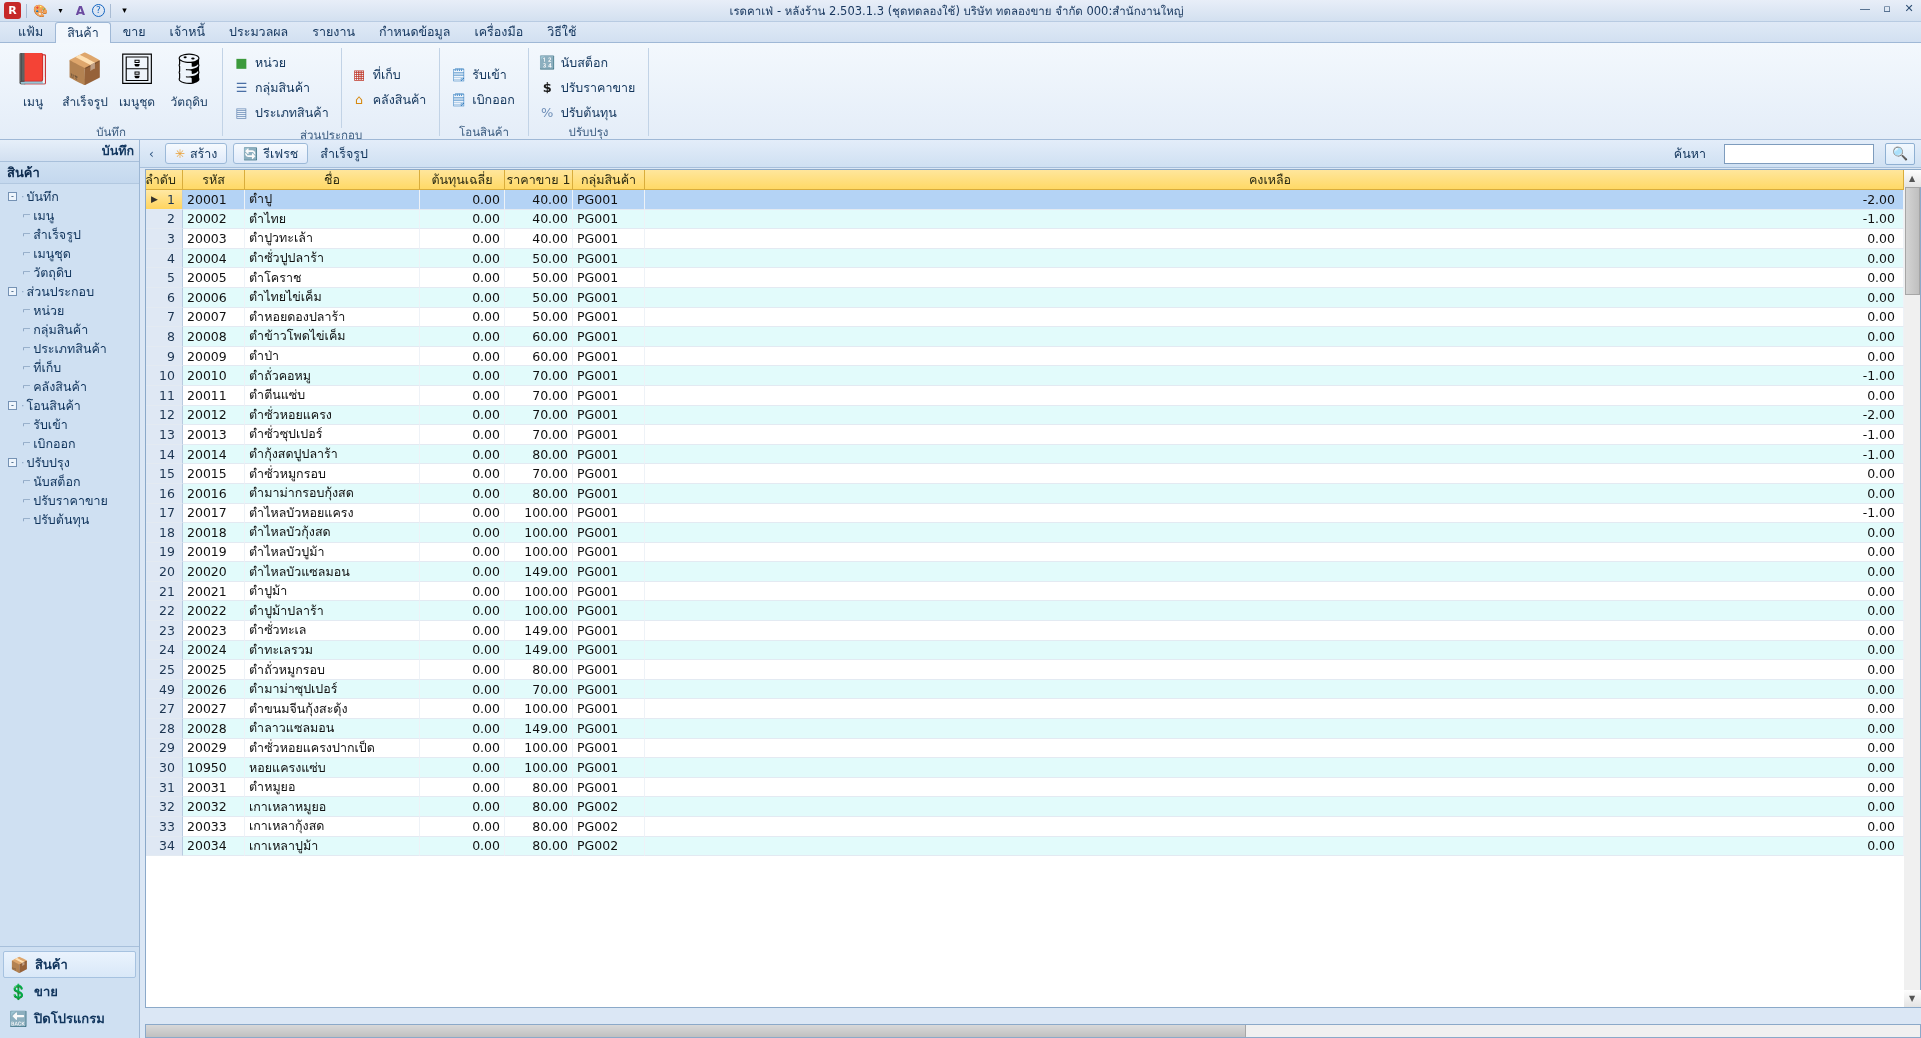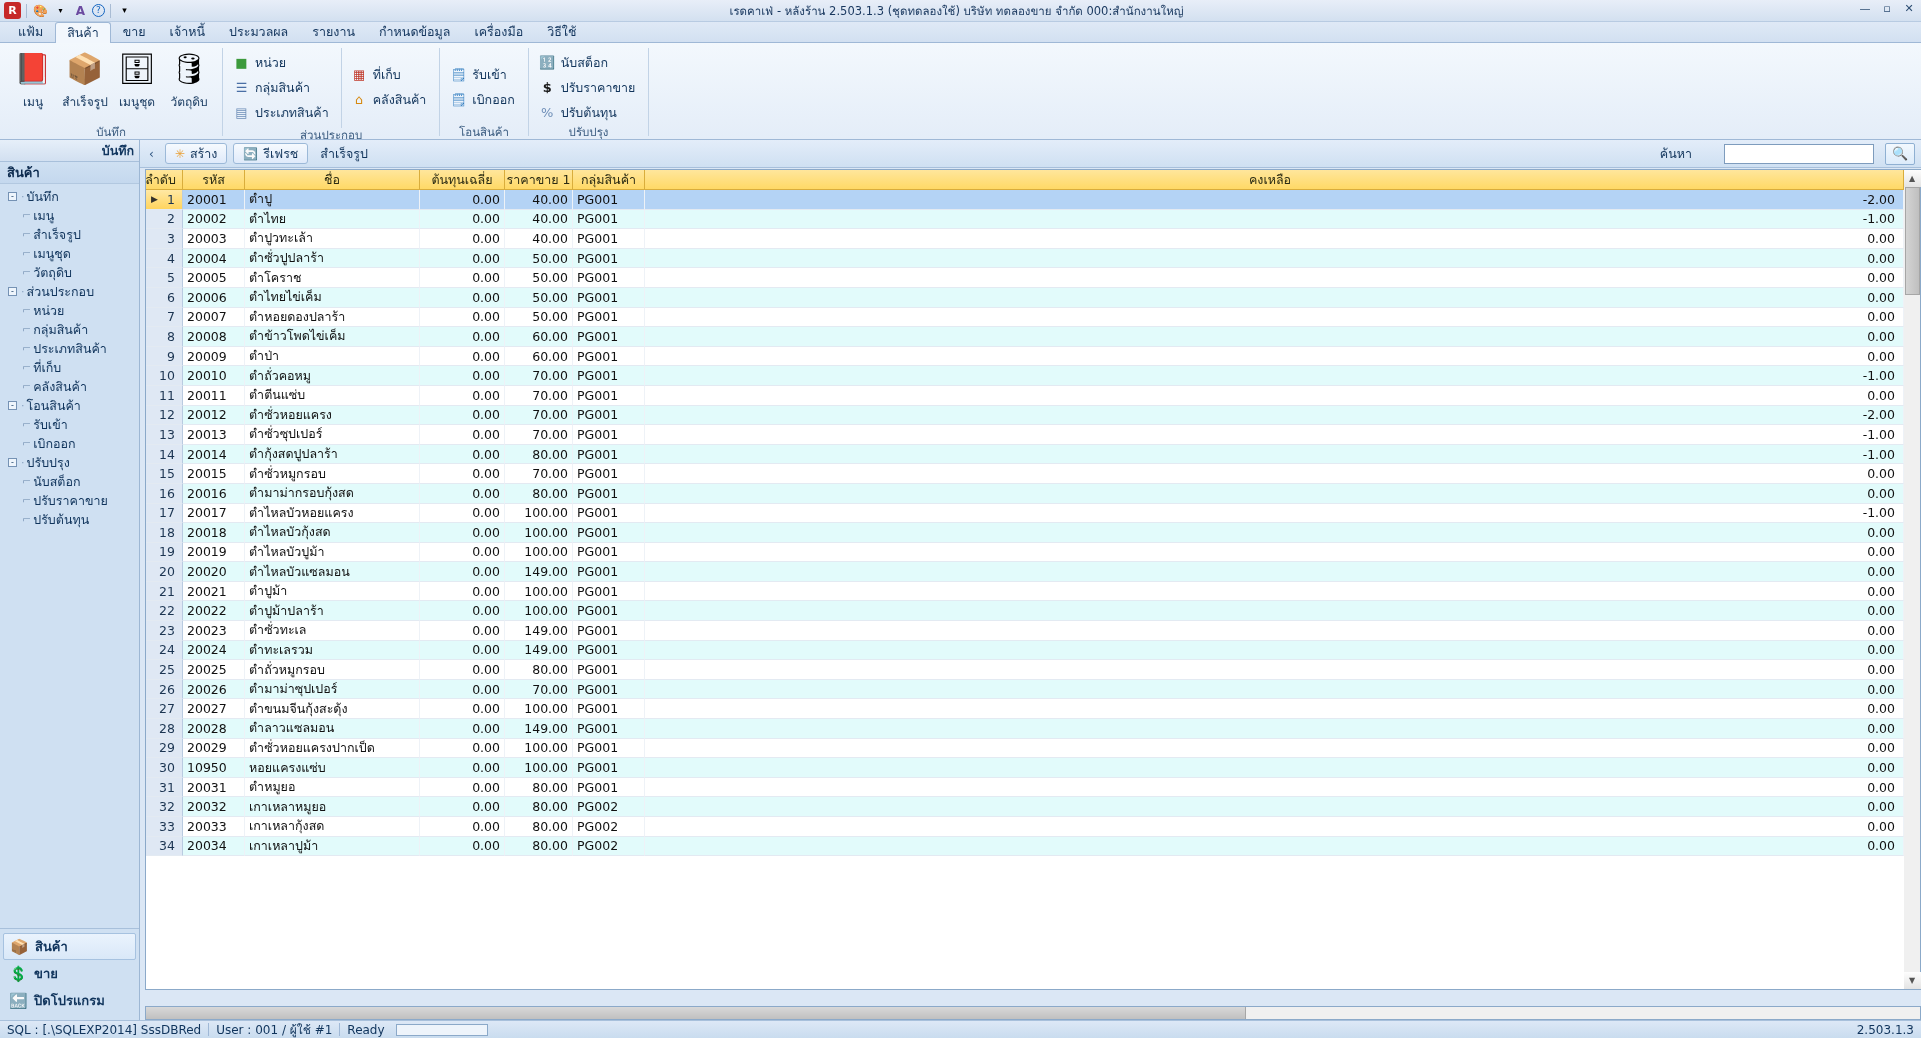--- a/index.html
+++ b/index.html
@@ -142,21 +142,21 @@
   .collapse-chev { font-size: 12px; color: #2d5480; padding: 0 5px; cursor: default; }
   .tb-btn {
     display: flex; align-items: center; gap: 5px; height: 21px;
     padding: 0 9px; font-size: 12.5px; color: #12355c;
     background: linear-gradient(#f6fafe, #dfeafa);
     border: 1px solid #9cb9d8; border-radius: 3px; cursor: default;
   }
   .tb-btn .tico { font-size: 12px; }
   .tb-plain { font-size: 12.5px; color: #12355c; padding: 0 6px; cursor: default; }
   .tb-spacer { flex: 1; }
-  .tb-search-label { font-size: 12.5px; color: #12355c; margin-right: 26px; }
+  .tb-search-label { font-size: 12.5px; color: #12355c; margin-right: 12px; }
   .tb-input {
     width: 150px; height: 20px; border: 1px solid #7e9cbd; background: #fff;
     font-family: inherit; font-size: 12px; padding: 0 4px; color: #000;
   }
   .tb-search-btn {
     width: 30px; height: 22px; margin-left: 5px;
     background: linear-gradient(#f2f8fe, #dcebfa);
     border: 1px solid #8fb0d2; border-radius: 2px;
     display: flex; align-items: center; justify-content: center;
     font-size: 13px; cursor: default;
@@ -1078,21 +1078,21 @@
                 </div>
                 <div class="gc c-group">
                   <span>PG001</span>
                 </div>
                 <div class="gc c-stock num">
                   <span>0.00</span>
                 </div>
               </div>
               <div class="grow even">
                 <div class="gc c-idx num">
-                  <span>26</span>
+                  <span>49</span>
                 </div>
                 <div class="gc c-code">
                   <span>20026</span>
                 </div>
                 <div class="gc c-name">
                   <span>ตำมาม่าซุปเปอร์</span>
                 </div>
                 <div class="gc c-cost num">
                   <span>0.00</span>
                 </div>
@@ -1302,24 +1302,14 @@
       </div>
 
       <div class="hscrollrow">
         <div class="hscroll">
           <div class="hs-thumb"></div>
         </div>
       </div>
     </div>
   </div>
 
-  <div class="statusbar">
-    <span class="sb-cell">SQL : [.\SQLEXP2014] SssDBRed</span>
-    <span class="sb-sep"></span>
-    <span class="sb-cell">User : 001 / ผู้ใช้ #1</span>
-    <span class="sb-sep"></span>
-    <span class="sb-cell">Ready</span>
-    <span class="sb-progress"></span>
-    <span class="sb-spacer"></span>
-    <span class="sb-cell">2.503.1.3</span>
-  </div>
 
 </div>
 
 </body></html>

